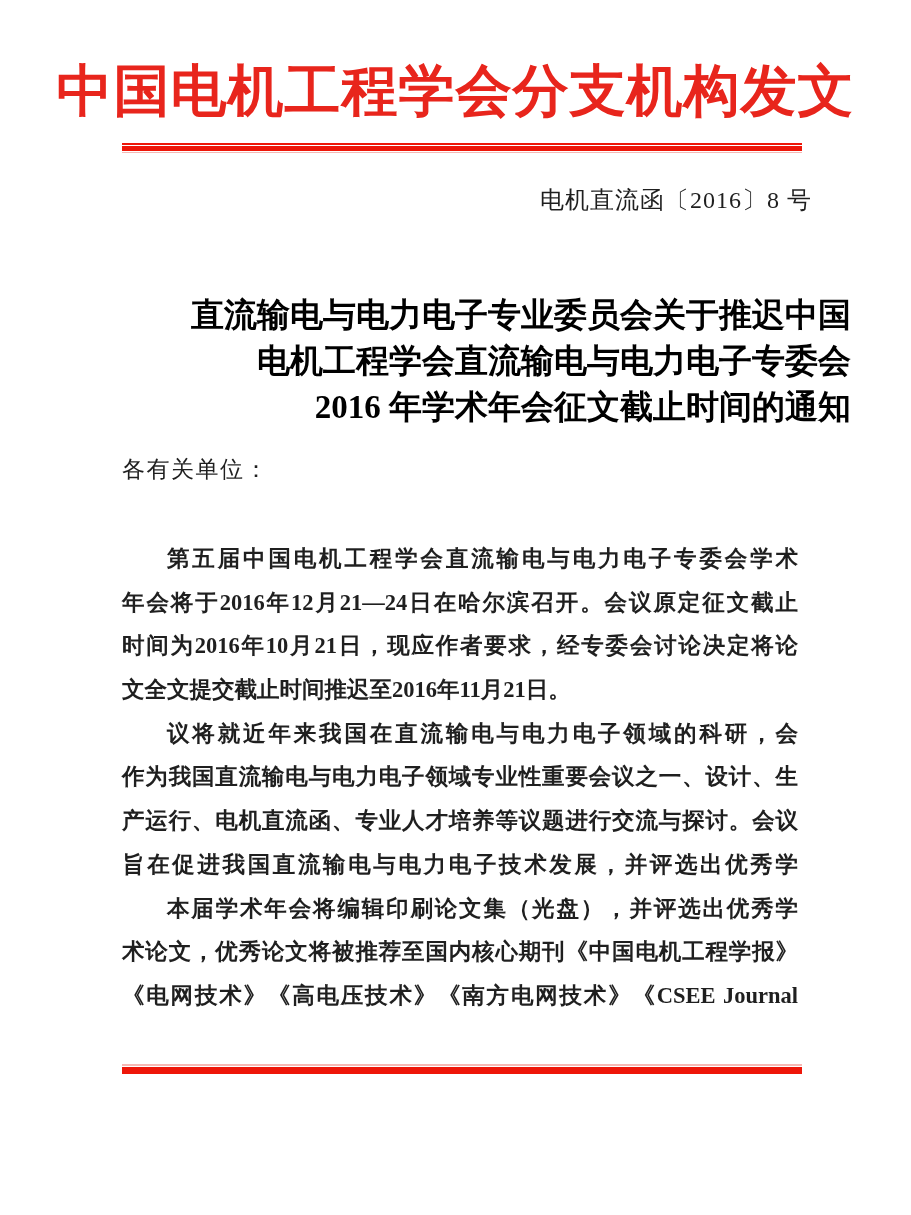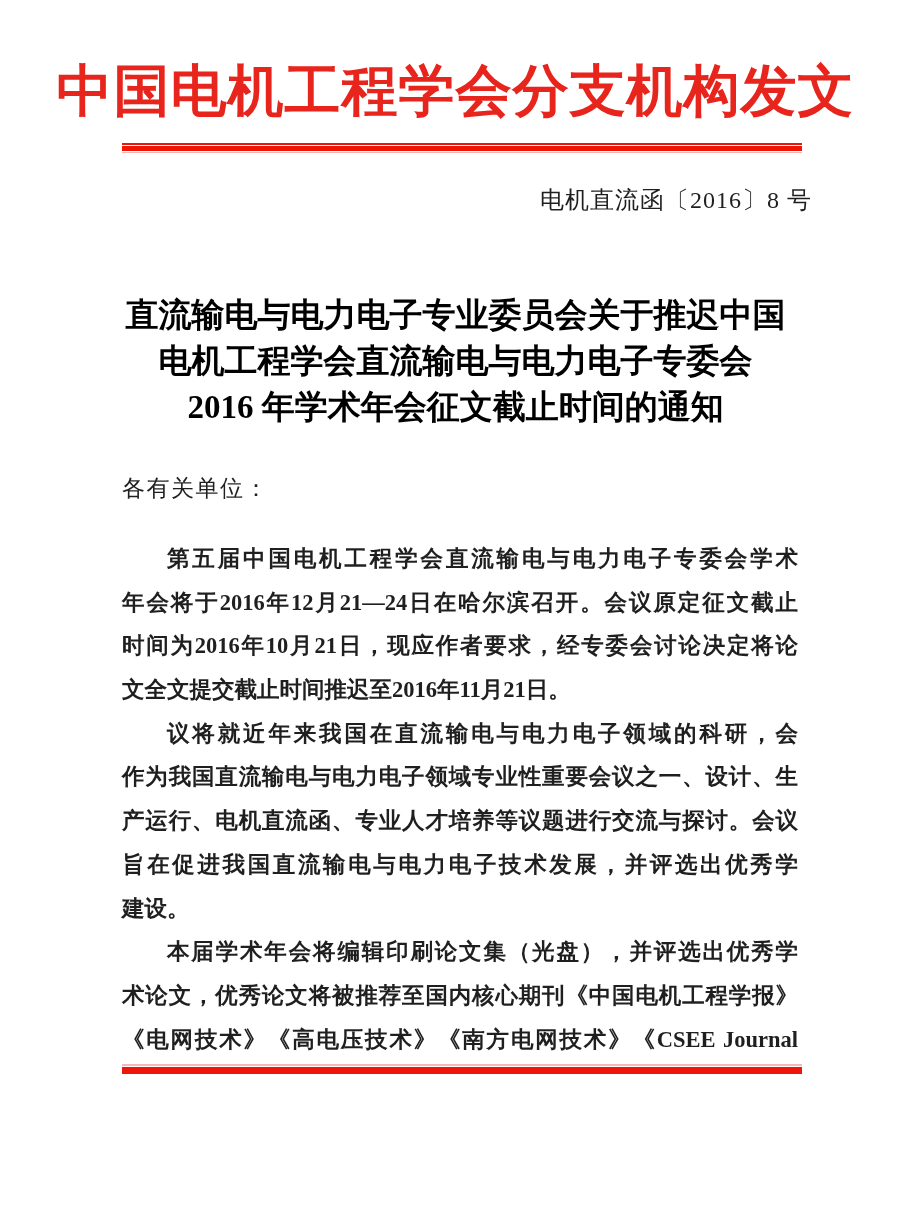--- a/index.html
+++ b/index.html
@@ -49,29 +49,29 @@
     right: 99px;
     font-size: 24px;
     letter-spacing: 1px;
     color: var(--body_text);
   }
   .notice-title {
     position: absolute;
     top: 292px;
     left: 60px;
     right: 60px;
-    text-align: center;
+    text-align: right;
     font-size: 33px;
     font-weight: 700;
     line-height: 46px;
     color: #000000;
   }
   .salutation {
     position: absolute;
-    top: 473px;
+    top: 454px;
     left: 122px;
     font-size: 23px;
     letter-spacing: 1.5px;
     color: var(--body_text);
   }
   .body-text {
     position: absolute;
     top: 537px;
     left: 122px;
     width: 676px;
@@ -129,21 +129,20 @@
 
   <div class="body-text">
     <div class="line indent">第五届中国电机工程学会直流输电与电力电子专委会学术</div>
     <div class="line">年会将于2016年12月21—24日在哈尔滨召开。会议原定征文截止</div>
     <div class="line">时间为2016年10月21日，现应作者要求，经专委会讨论决定将论</div>
     <div class="line short">文全文提交截止时间推迟至2016年11月21日。</div>
     <div class="line indent">议将就近年来我国在直流输电与电力电子领域的科研，会</div>
     <div class="line">作为我国直流输电与电力电子领域专业性重要会议之一、设计、生</div>
     <div class="line">产运行、电机直流函、专业人才培养等议题进行交流与探讨。会议</div>
     <div class="line">旨在促进我国直流输电与电力电子技术发展，并评选出优秀学</div>
-    <div class="line short">建设。</div>
     <div class="line indent">本届学术年会将编辑印刷论文集（光盘），并评选出优秀学</div>
     <div class="line">术论文，优秀论文将被推荐至国内核心期刊《中国电机工程学报》</div>
     <div class="line">《电网技术》《高电压技术》《南方电网技术》《CSEE Journal</div>
   </div>
 
   <div class="rule-bottom"></div>
 
 </div>
 
 </body></html>

